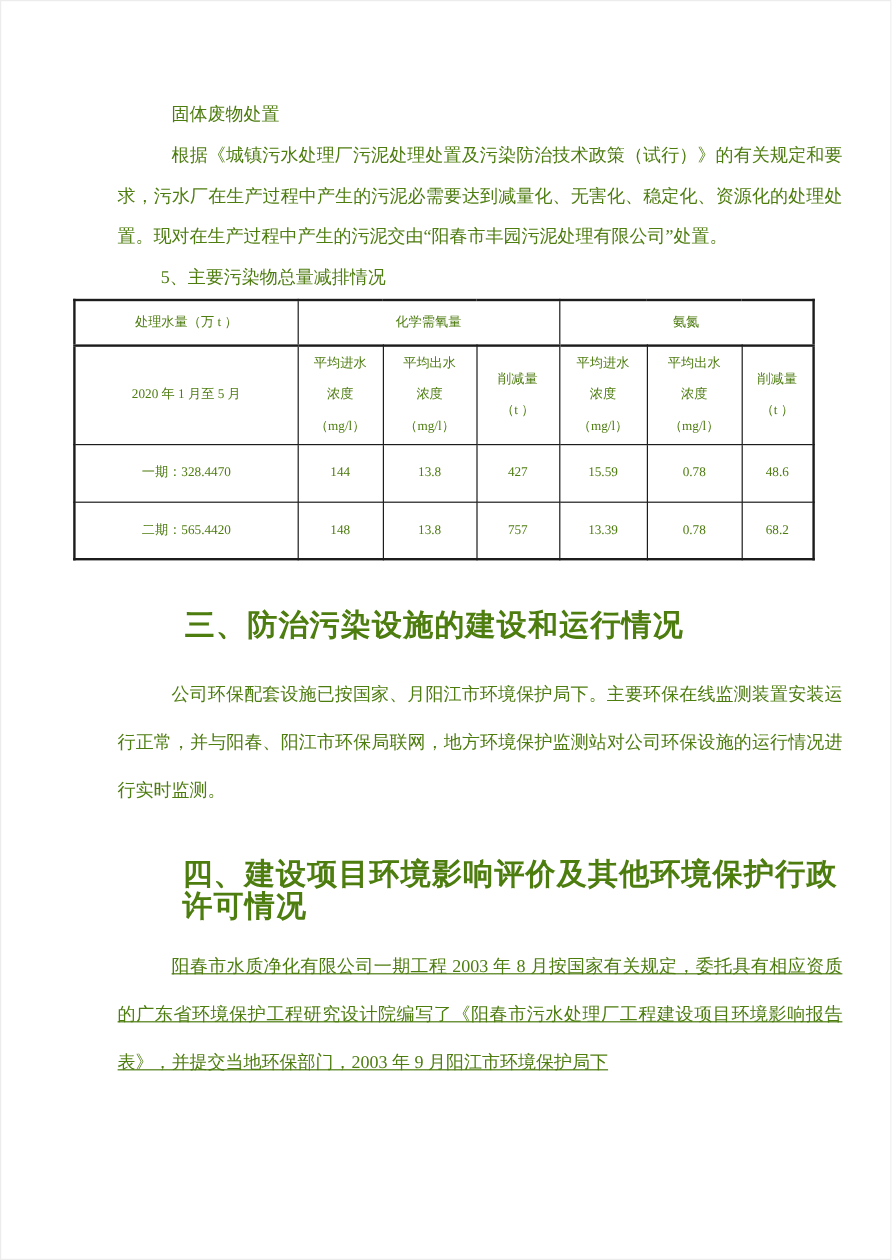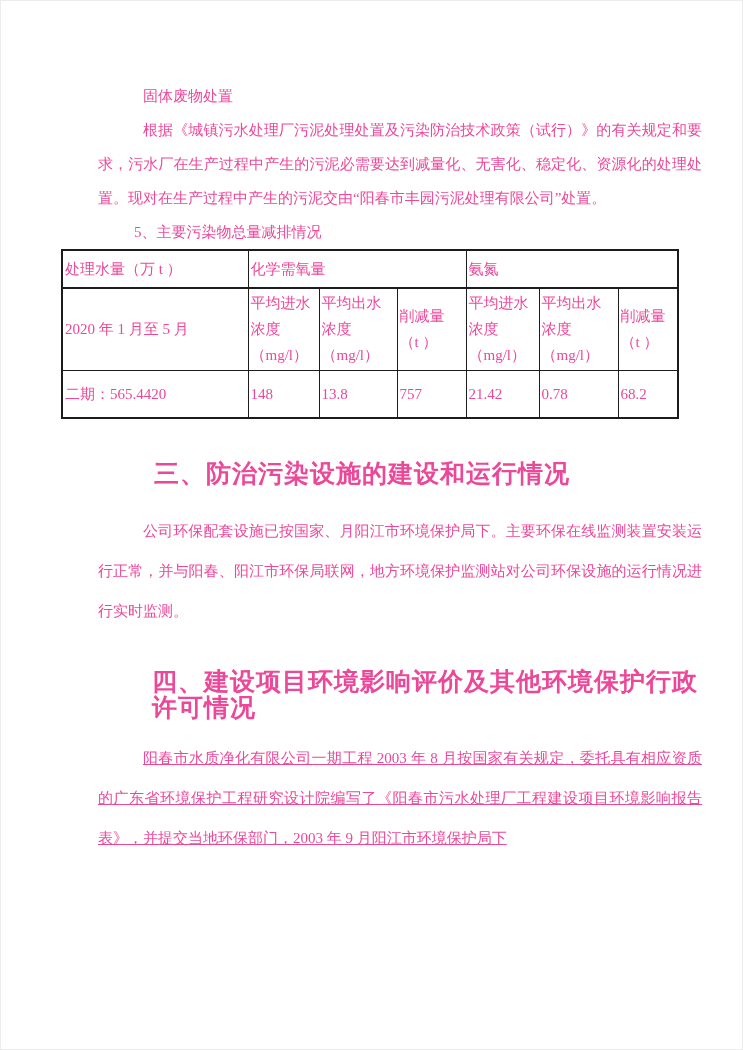--- a/index.html
+++ b/index.html
@@ -2,21 +2,21 @@
 <html><head>
 <meta charset="utf-8">
 <style>
   * { margin: 0; padding: 0; box-sizing: border-box; }
   html, body { background: #ffffff; }
   .page {
     position: relative;
     width: 743px;
     height: 1050px;
     background: #ffffff;
-    color: #ec4899;
+    color: #4d7c0f;
     font-family: "Liberation Serif", "DejaVu Serif", serif;
     padding: 78px 40px 0 97px;
     overflow: hidden;
     border: 1px solid #ececec;
   }
   .body {
     font-size: 15px;
     line-height: 34px;
     text-align: justify;
     text-align-last: left;
@@ -30,22 +30,23 @@
   }
   table.tbl {
     border-collapse: collapse;
     table-layout: fixed;
     width: 616px;
     margin-left: -37px;
     border: 2px solid #1c1c1c;
   }
   table.tbl td {
     border: 1px solid #1c1c1c;
+    text-align: center;
     vertical-align: middle;
-    font-size: 15px;
+    font-size: 11px;
     line-height: 26px;
     padding: 0 2px;
     overflow: hidden;
   }
   table.tbl tr.grp td { height: 38px; border-bottom-width: 2px; }
   table.tbl tr.sub td { height: 82px; }
   table.tbl tr.data td { height: 48px; }
   .pre { white-space: pre-line; }
   .h-big {
     font-size: 25px;
@@ -99,25 +100,34 @@
       <td class="pre">平均进水
 浓度
 （mg/l）</td>
       <td class="pre">平均出水
 浓度
 （mg/l）</td>
       <td class="pre">削减量
 （t ）</td>
     </tr>
     <tr class="data">
+      <td>一期：328.4470</td>
+      <td>144</td>
+      <td>13.8</td>
+      <td>427</td>
+      <td>15.59</td>
+      <td>0.78</td>
+      <td>48.6</td>
+    </tr>
+    <tr class="data">
       <td>二期：565.4420</td>
       <td>148</td>
       <td>13.8</td>
       <td>757</td>
-      <td>21.42</td>
+      <td>13.39</td>
       <td>0.78</td>
       <td>68.2</td>
     </tr>
   </tbody>
     </table>
 
   <h2 class="h-big h3">三、防治污染设施的建设和运行情况</h2>
 
   <p class="body indent p3">公司环保配套设施已按国家、月阳江市环境保护局下。主要环保在线监测装置安装运行正常，并与阳春、阳江市环保局联网，地方环境保护监测站对公司环保设施的运行情况进行实时监测。</p>
 

